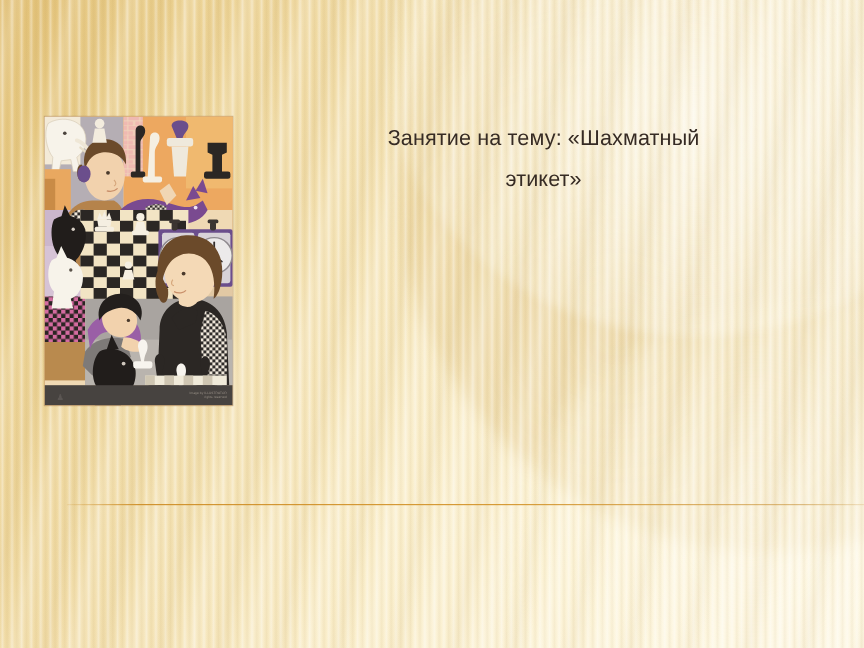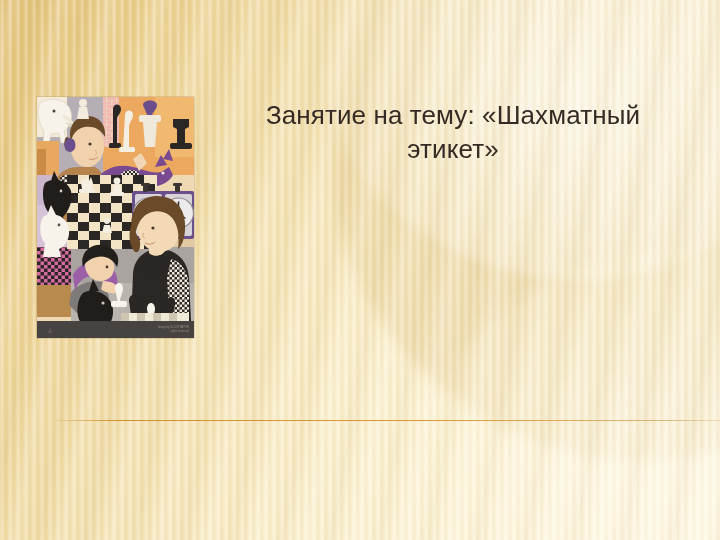--- a/index.html
+++ b/index.html
@@ -124,21 +124,21 @@
   }
 
   
   .title {
     position: absolute;
     left: 214px;
     top: 98px;
     width: 478px;
     text-align: center;
     color: #362b24;
-    font-size: 26px;
+    font-size: 18px;
     line-height: 34px;
     letter-spacing: 0.1px;
     font-family: "Liberation Sans", sans-serif;
     white-space: pre-line;
   }
 
   
   .poster {
     position: absolute;
     left: 37px;

